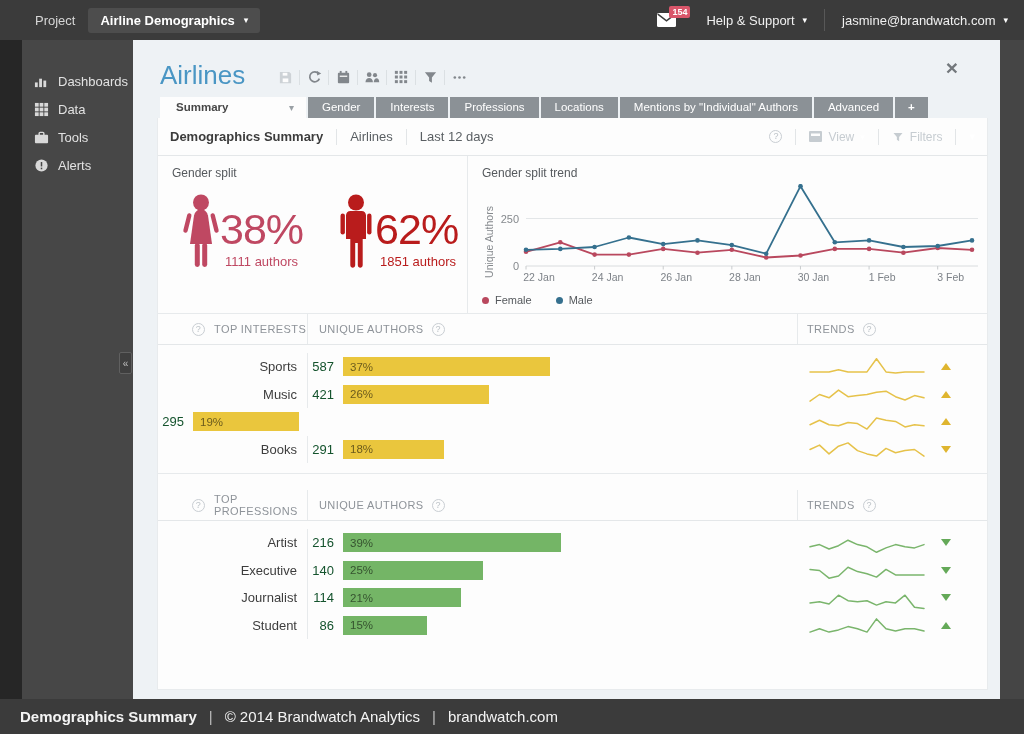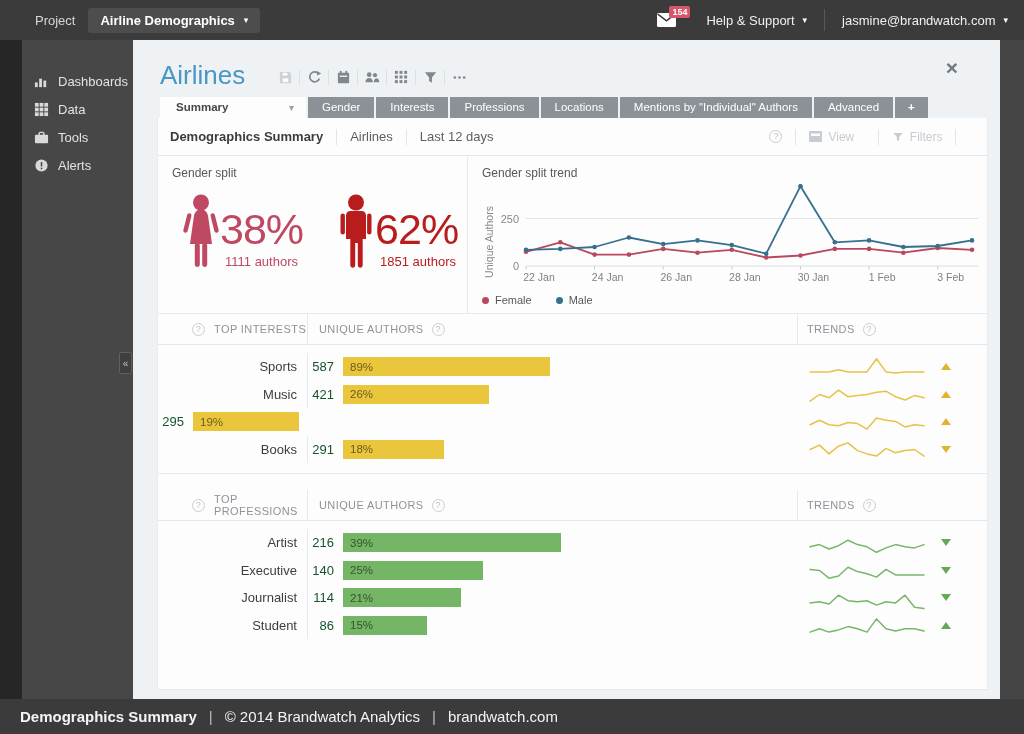--- a/index.html
+++ b/index.html
@@ -389,21 +389,21 @@
           <span class="sec-c3">
             <span>TRENDS</span>
             <span class="q-icon">?</span>
           </span>
         </div>
         <div class="rows-wrap bordered">
           <div class="trow">
             <span class="tr-label">Sports</span>
             <span class="tr-count">587</span>
             <span class="tr-bar" style="width: 207.2px; background: rgb(234, 198, 61);">
-                <span class="tr-pct">89%</span>
+                <span class="tr-pct">37%</span>
               </span>
             <span class="tr-trends">
                 <svg class="spark" viewBox="0 0 120 26">
                   <polyline points="3.0,17.9 12.5,17.9 22.0,17.9 31.5,15.7 41.0,17.9 50.5,17.9 60.0,17.9 69.5,4.7 79.0,17.9 88.5,19.0 98.0,17.9 107.5,17.9 117.0,17.9" fill="none" stroke="#e6c24a" stroke-width="1.5" stroke-linejoin="round" stroke-linecap="round"></polyline>
                 </svg>
                 <span class="trend-arrow arrow-up" style="color: rgb(223, 181, 47);"></span>
               </span>
           </div>
           <div class="trow">
             <span class="tr-label">Music</span>

